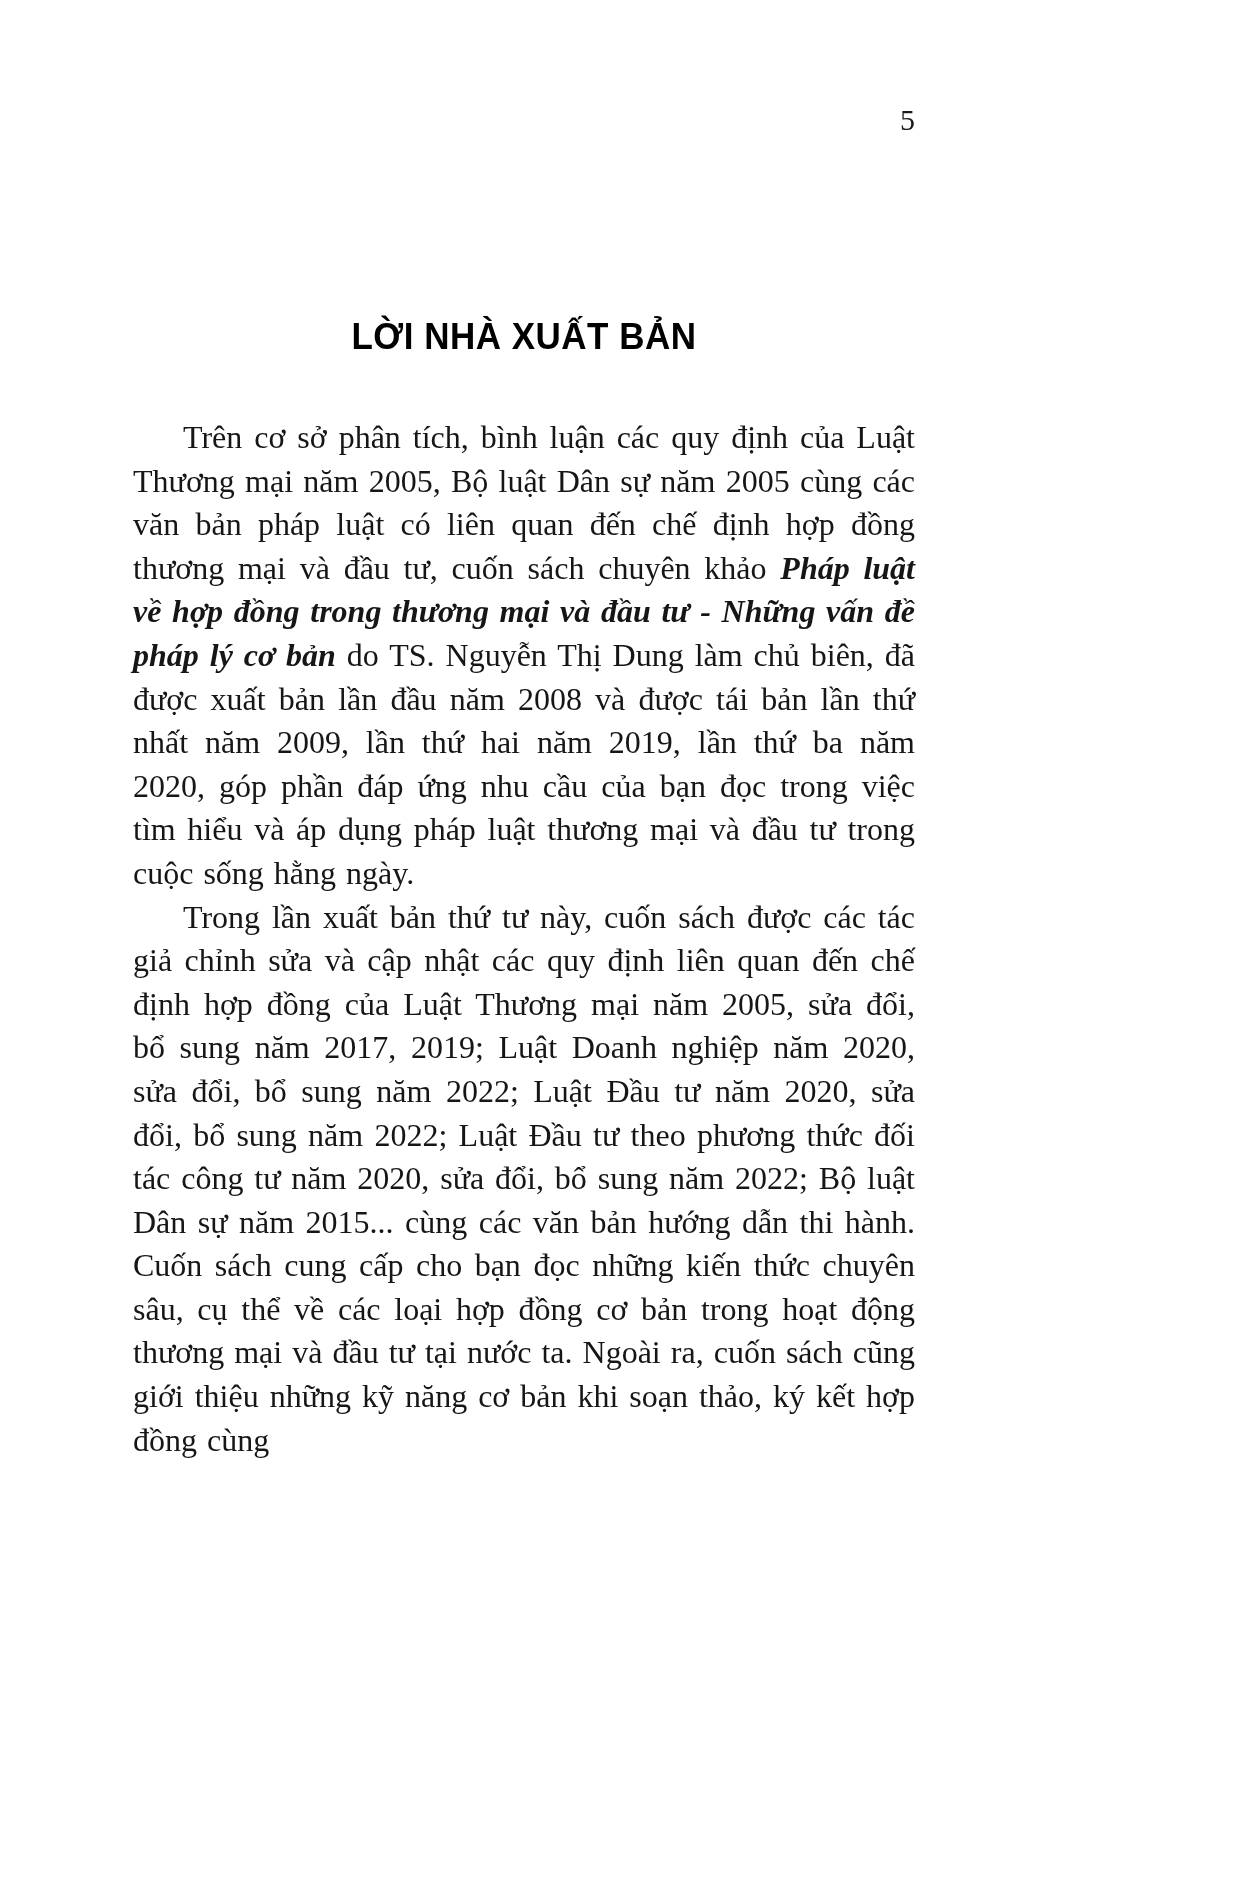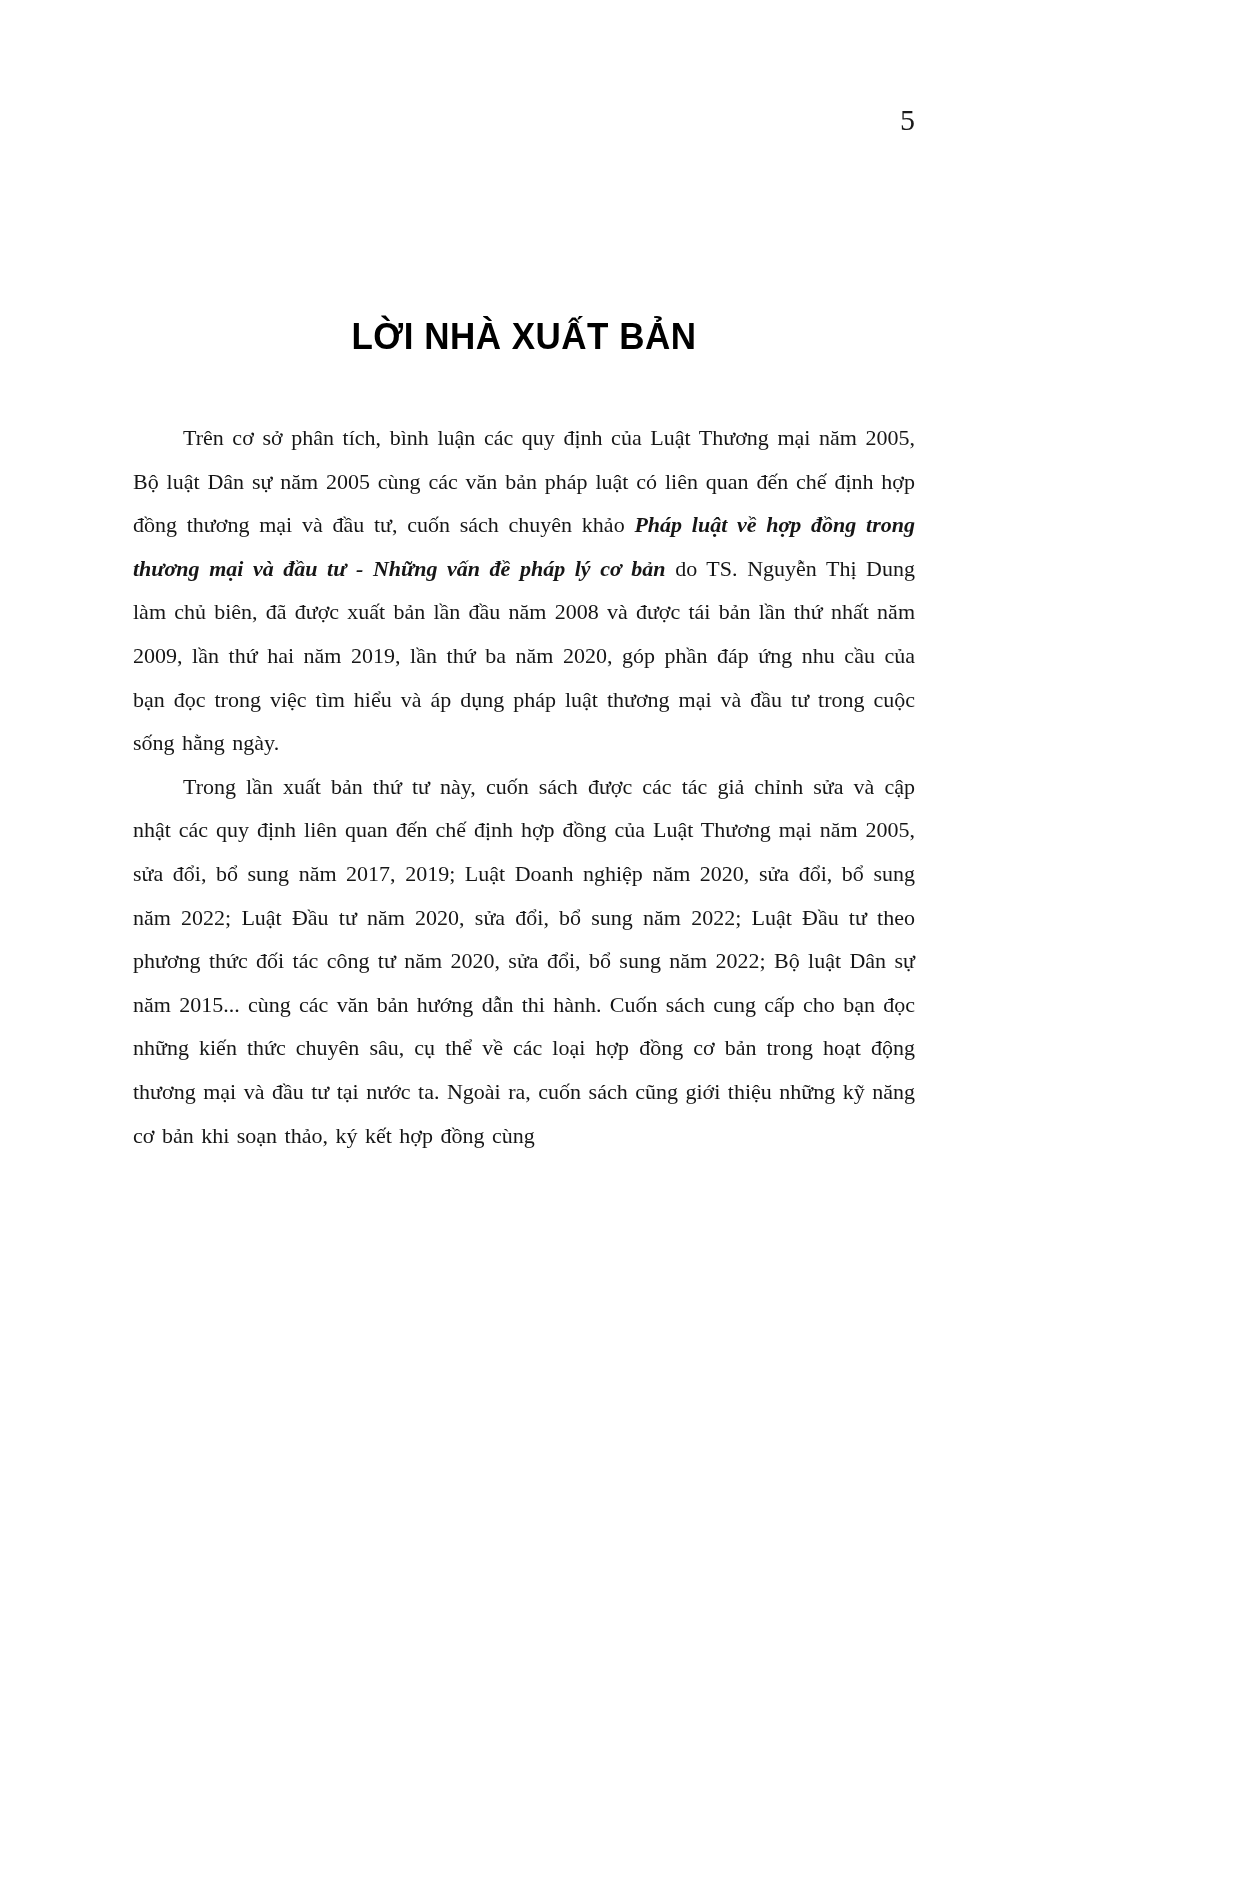--- a/index.html
+++ b/index.html
@@ -39,21 +39,21 @@
     font-size: 35px;
     letter-spacing: 0.5px;
     color: #000000;
     transform: scaleY(1.05);
   }
   .body-text {
     position: absolute;
     top: 416px;
     left: 133px;
     width: 782px;
-    font-size: 22px;
+    font-size: 32px;
     line-height: 43.6px;
     text-align: justify;
     text-justify: inter-word;
     color: #161616;
   }
   .body-text p {
     margin: 0;
     text-indent: 50px;
     word-spacing: 2px;
   }

